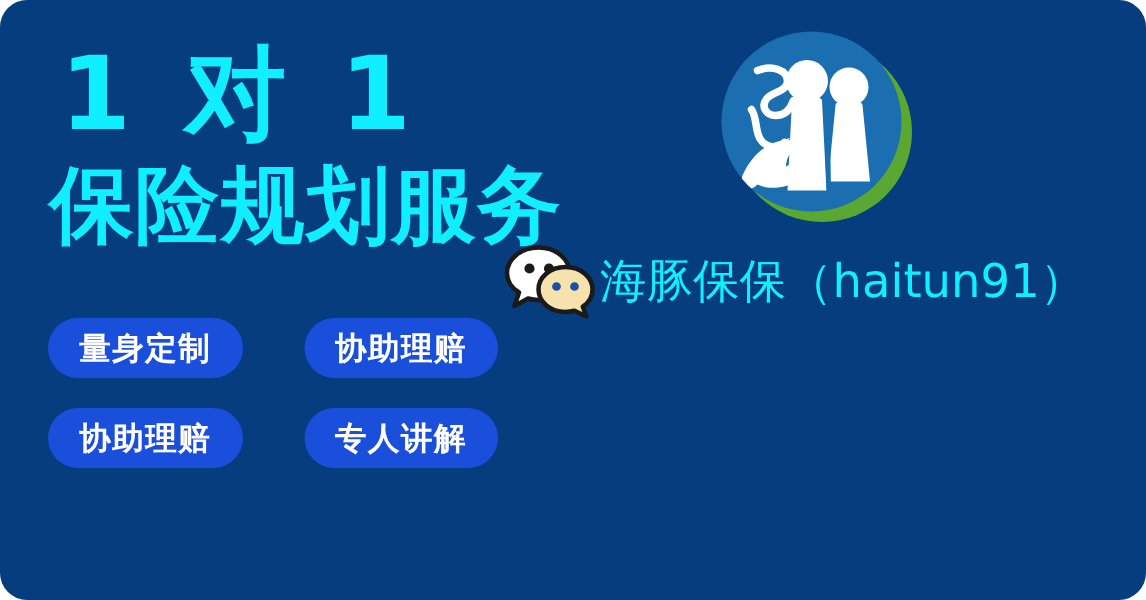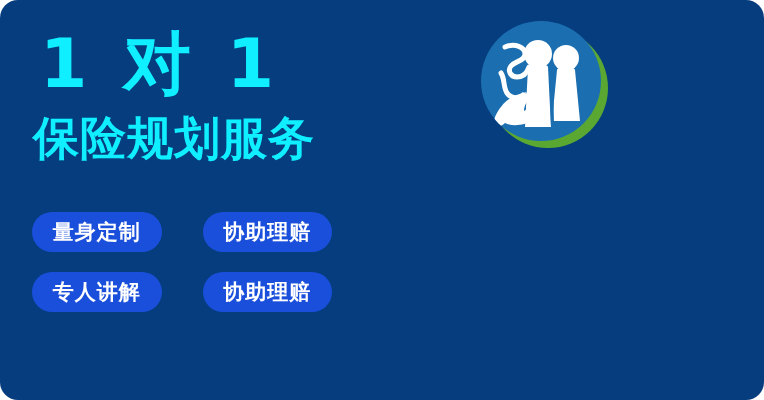--- a/index.html
+++ b/index.html
@@ -43,21 +43,21 @@
     color: #10efff;
     letter-spacing: 6px;
     white-space: nowrap;
     font-family: "DejaVu Sans", "Liberation Sans", sans-serif;
   }
 
   .headline-2 {
     position: absolute;
     left: 33px;
     top: 112px;
-    font-size: 46px;
+    font-size: 56px;
     line-height: 52px;
     font-weight: bold;
     color: #10efff;
     letter-spacing: 1px;
     white-space: nowrap;
     font-family: "DejaVu Sans", "Liberation Sans", sans-serif;
   }
 
   .pill-grid {
     position: absolute;
@@ -172,22 +172,22 @@
     <div class="headline-1">1 对 1</div>
 
     <div class="headline-2">保险规划服务</div>
 
     <div class="pill-grid">
       <div class="pill-row">
         <div class="pill">量身定制</div>
         <div class="pill">协助理赔</div>
       </div>
       <div class="pill-row">
+        <div class="pill">协助理赔</div>
         <div class="pill">专人讲解</div>
-        <div class="pill">协助理赔</div>
       </div>
     </div>
   </div>
 
   <div class="right-col">
 
     <div class="logo-wrap">
       <div class="logo-green"></div>
       <div class="logo-blue">
         <svg width="120" height="120" viewBox="0 0 120 120" aria-hidden="true">
@@ -205,15 +205,33 @@
           <path d="M68 46 L70 106 L73 106 L72 46 Z" fill="#1b6fb0"></path>
 
           <path d="M14 96 C22 78 38 68 54 74 C47 78 43 84 43 90
                    C49 86 58 86 62 92 C56 92 52 95 50 100
                    C44 104 32 106 24 102 C20 106 16 106 12 104 Z" fill="#ffffff"></path>
           <path d="M30 82 C34 76 40 72 46 71 C40 76 36 82 35 88 Z" fill="#ffffff"></path>
         </svg>
       </div>
     </div>
 
+    <div class="wechat-row">
+      <div class="wechat-icon">
+        <svg width="62" height="52" viewBox="0 0 62 52" aria-hidden="true">
+
+          <path d="M23 3 C11 3 2 11 2 20 C2 25 5 30 10 33 L7 42 L16 37
+                   C18.5 37.8 21 38 23 38 C35 38 44 30 44 21 C44 11 35 3 23 3 Z" fill="#ffffff" stroke="#1a1a1a" stroke-width="3" stroke-linejoin="round"></path>
+          <circle cx="17" cy="17" r="3.4" fill="#1a1a1a"></circle>
+          <circle cx="30" cy="17" r="3.4" fill="#1a1a1a"></circle>
+
+          <path d="M41 16 C30.5 16 23 23 23 31 C23 39 30.5 46 41 46
+                   C43 46 45 45.7 47 45.2 L55 49 L52.5 42.5
+                   C56.6 39.8 59 35.7 59 31 C59 23 51.5 16 41 16 Z" fill="#f7e2ad" stroke="#1a1a1a" stroke-width="3" stroke-linejoin="round"></path>
+          <circle cx="35" cy="29" r="2.9" fill="#1b4fa8"></circle>
+          <circle cx="47" cy="29" r="2.9" fill="#1b4fa8"></circle>
+        </svg>
+      </div>
+      <span class="wechat-text">海豚保保（haitun91）</span>
+    </div>
 
   </div>
 </div>
 
 </body></html>

